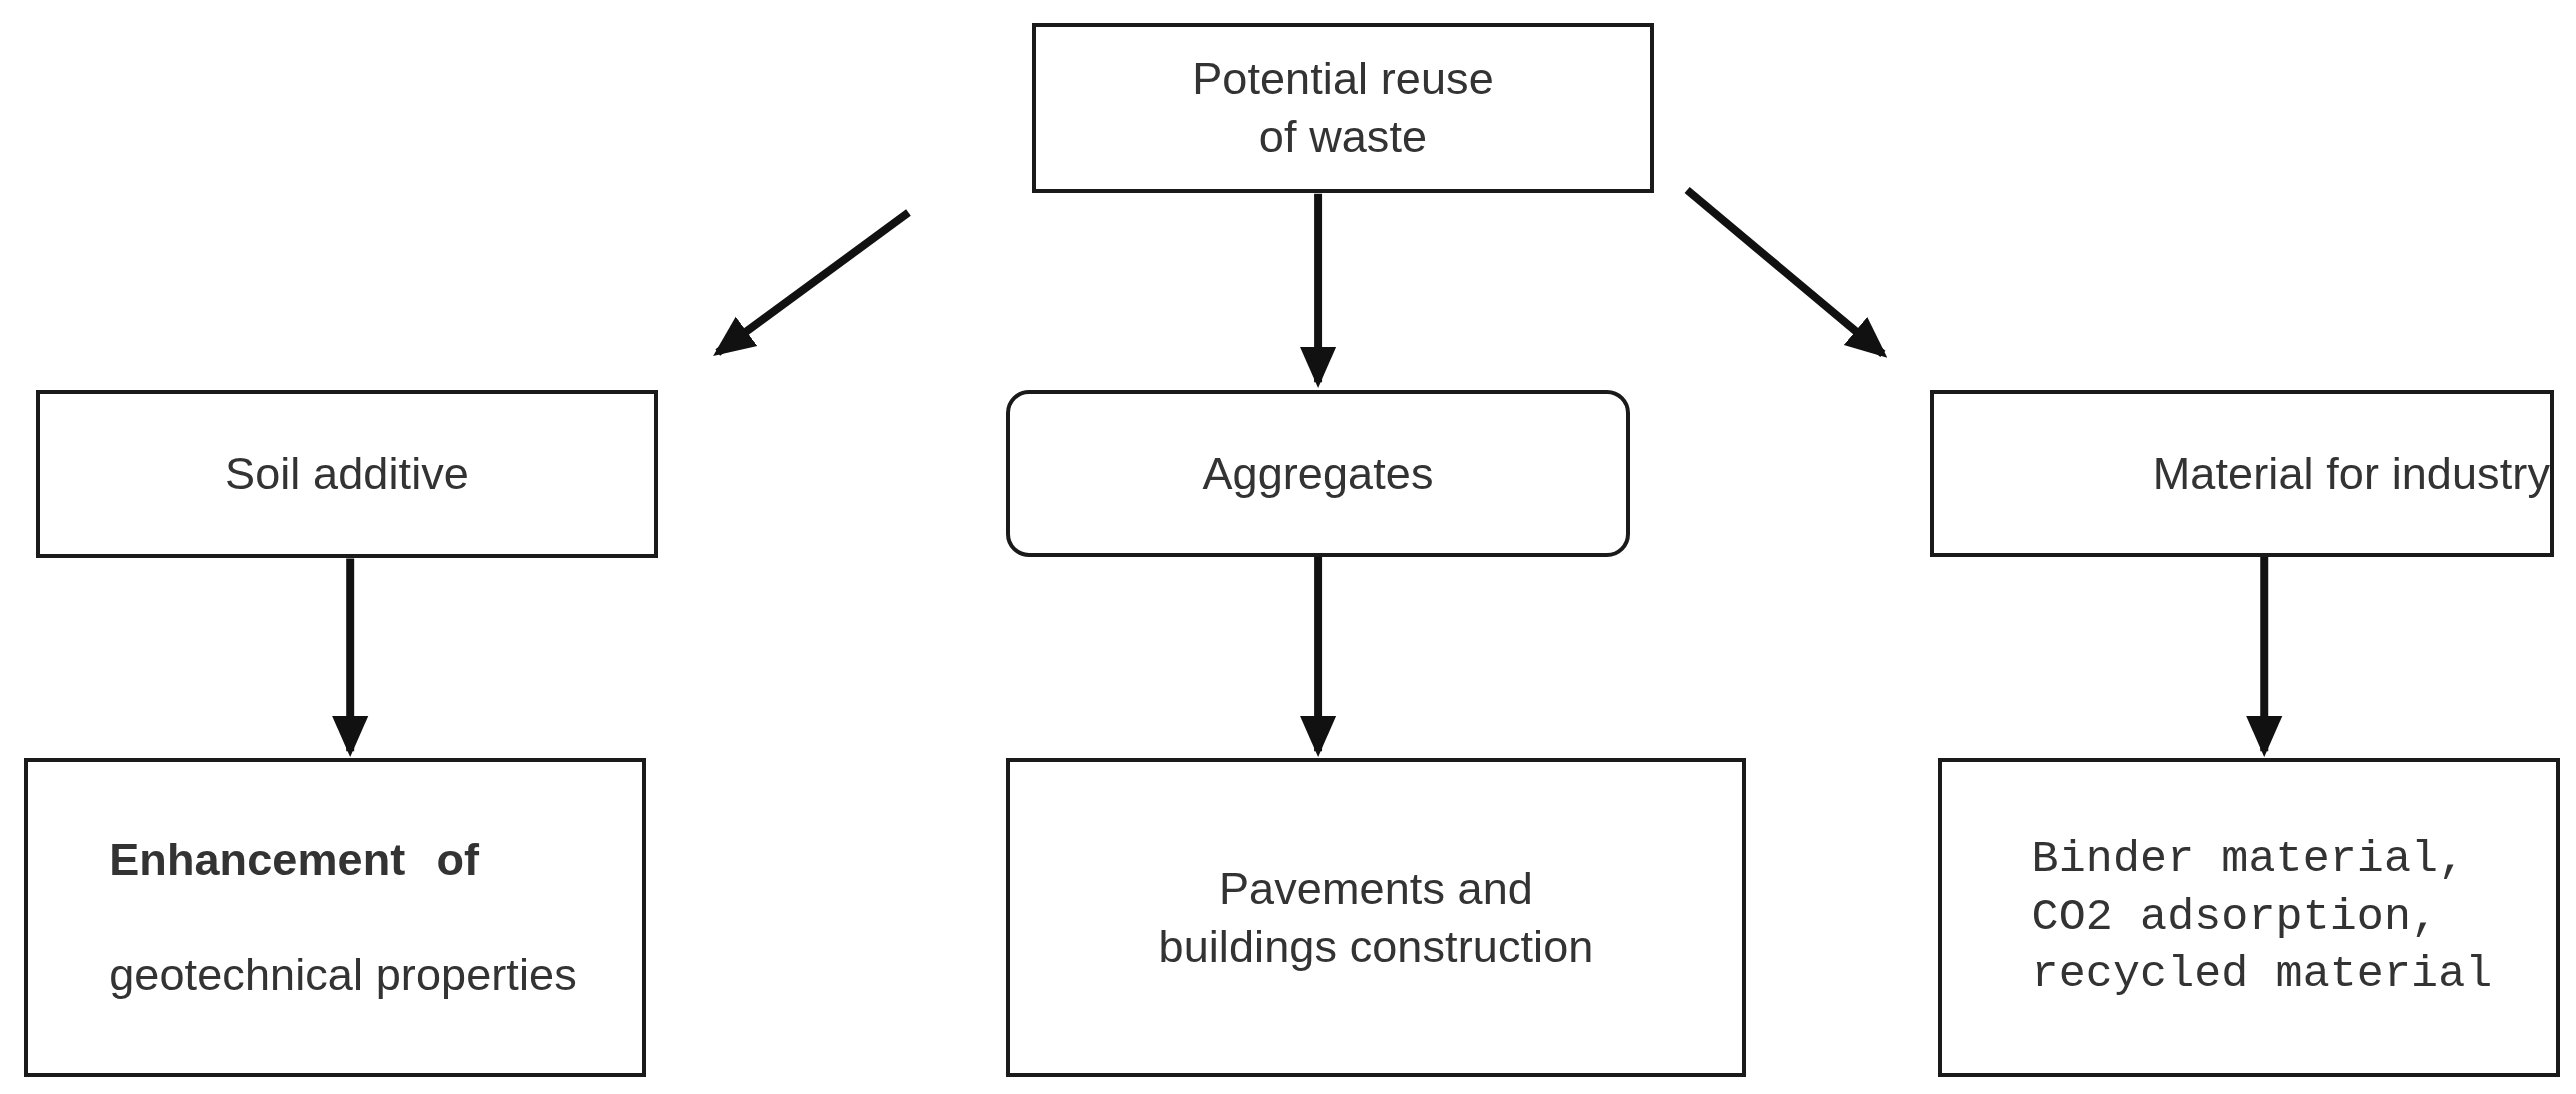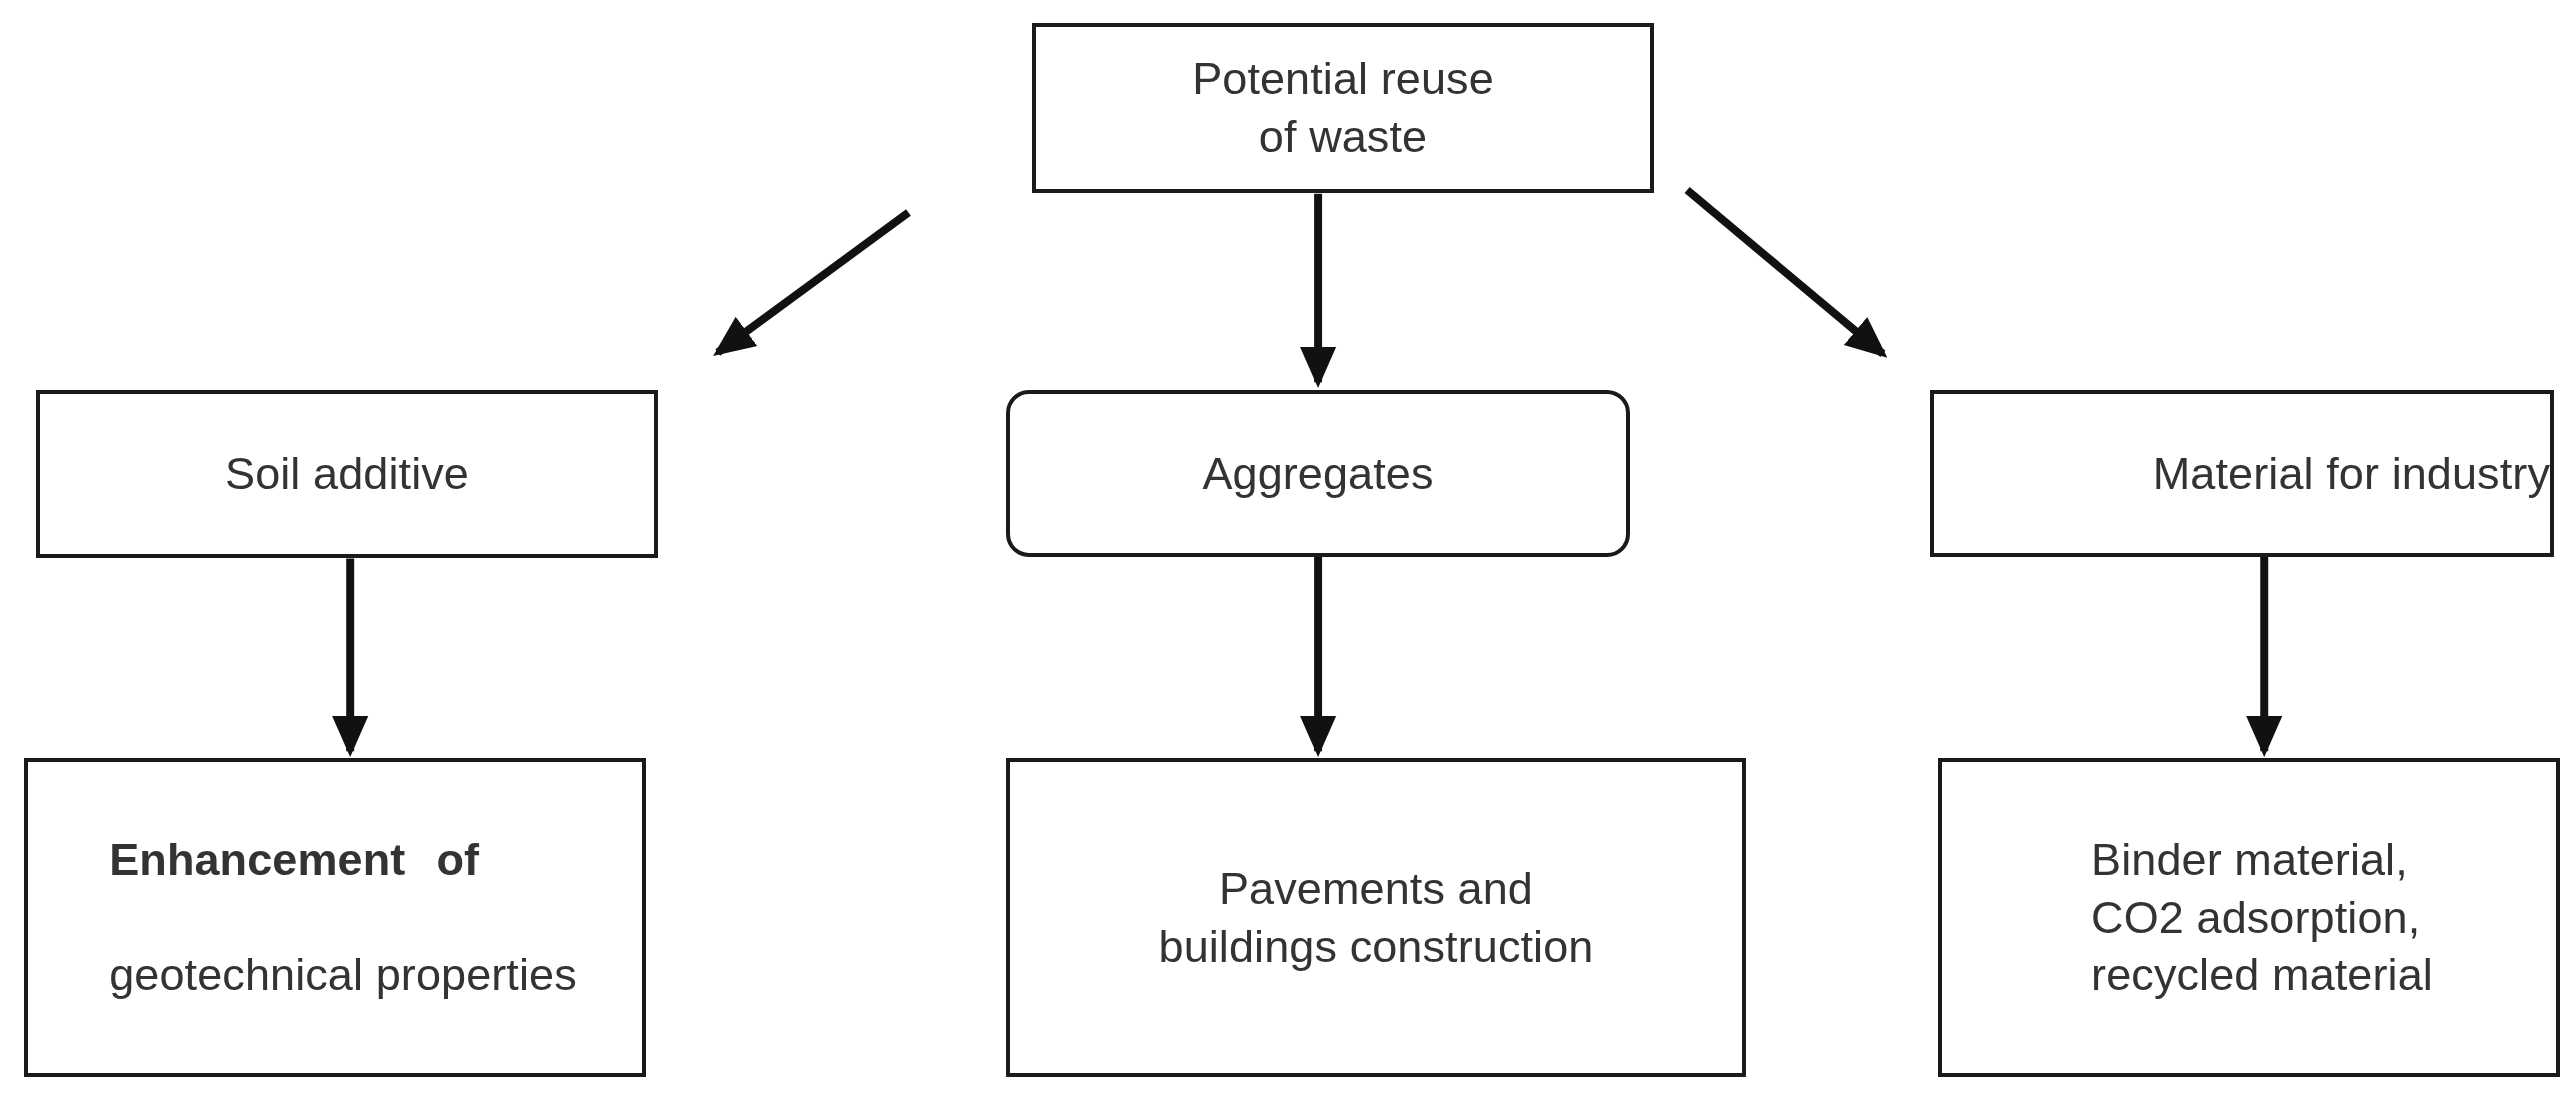--- a/index.html
+++ b/index.html
@@ -34,21 +34,21 @@
     white-space: pre-line;
     letter-spacing: 0.1px;
   }
   
   #node-root   { left: 1032px; top: 23px;   width: 622px;  height: 170px; }
   #node-soil   { left: 36px;   top: 390px;  width: 622px;  height: 168px; align-items: center; }
   #node-agg    { left: 1006px; top: 390px;  width: 624px;  height: 167px; border-radius: 23px; }
   #node-ind    { left: 1930px; top: 390px;  width: 624px;  height: 167px; justify-content: flex-end; }
   #node-enh    { left: 24px;   top: 758px; width: 622px;  height: 319px; }
   #node-pav    { left: 1006px; top: 758px; width: 740px;  height: 319px; }
-  #node-bind   { left: 1938px; top: 758px; width: 622px;  height: 319px; }
+  #node-bind   { left: 1938px; top: 758px; width: 622px;  height: 319px; font-family: Liberation Mono, monospace; }
 
   #node-enh .node-label  { text-align: left; padding-left: 16px; }
   #node-bind .node-label { text-align: left; padding-left: 26px; }
 
   .justified-line {
     display: flex;
     justify-content: space-between;
     width: 370px;
     font-weight: bold;
   }

